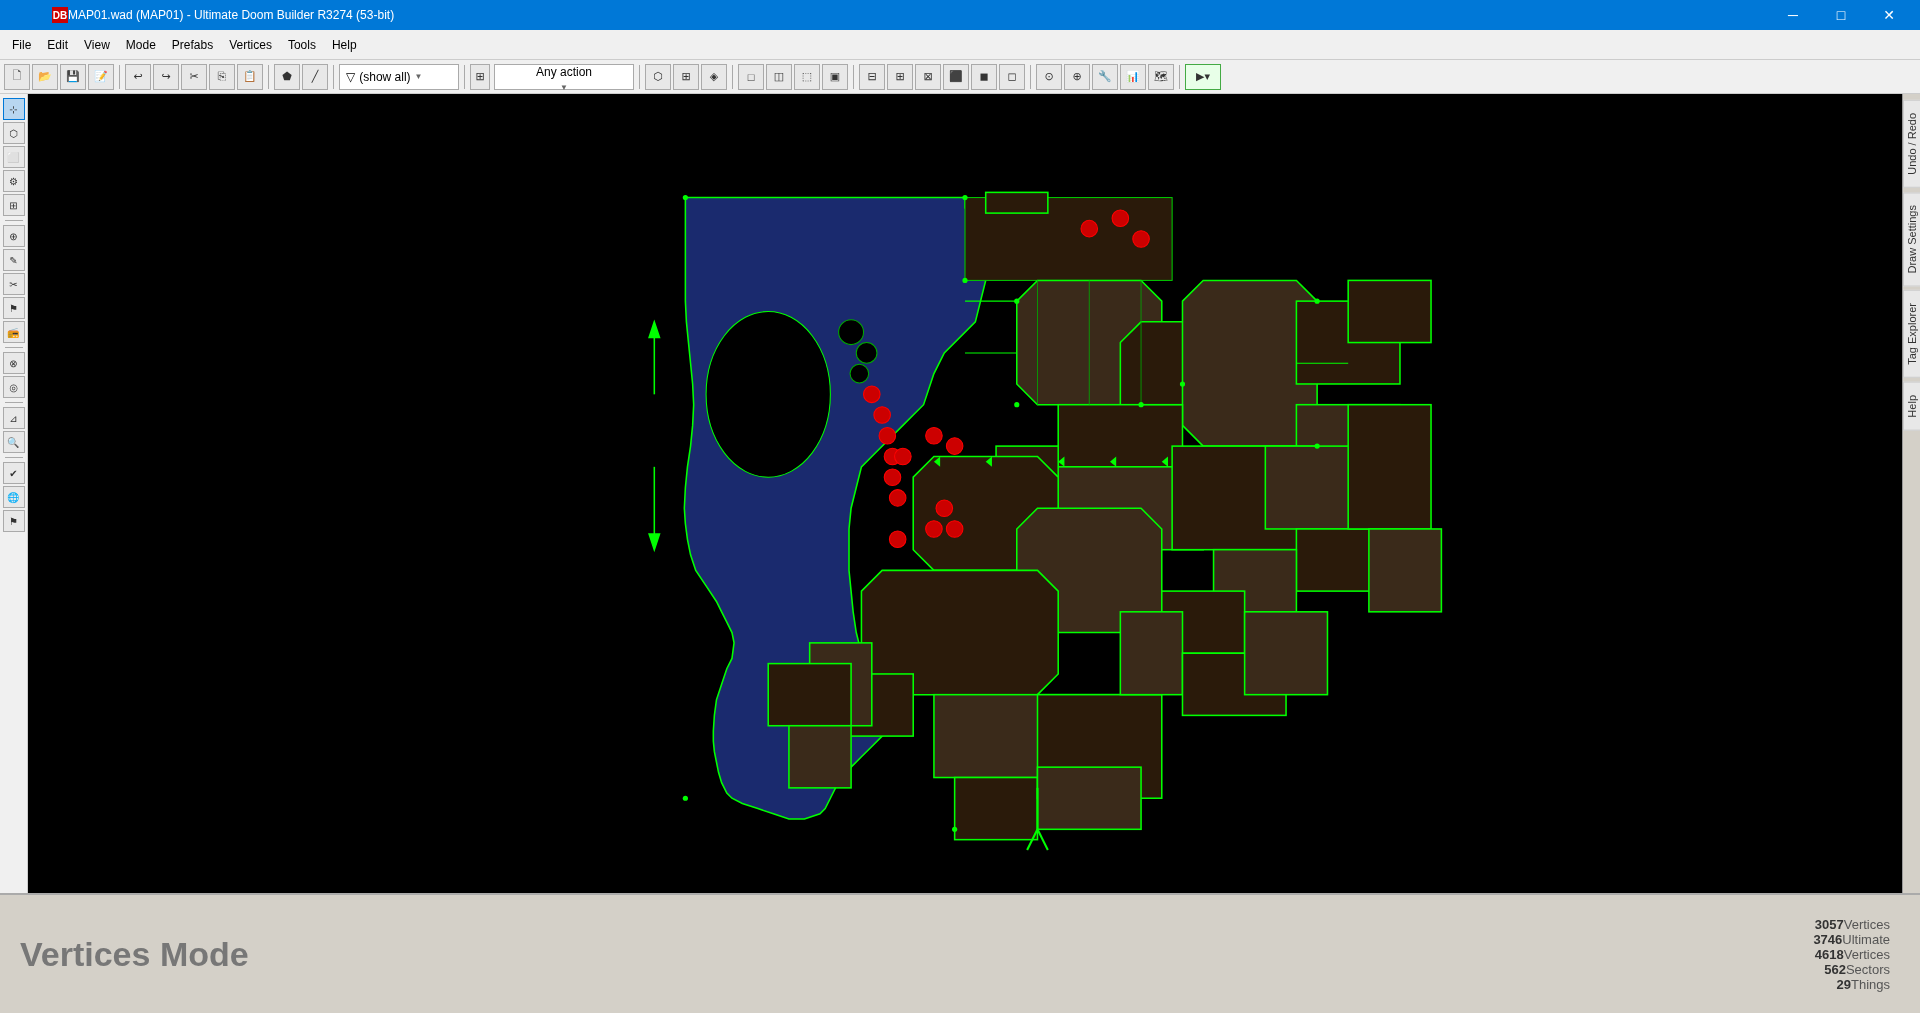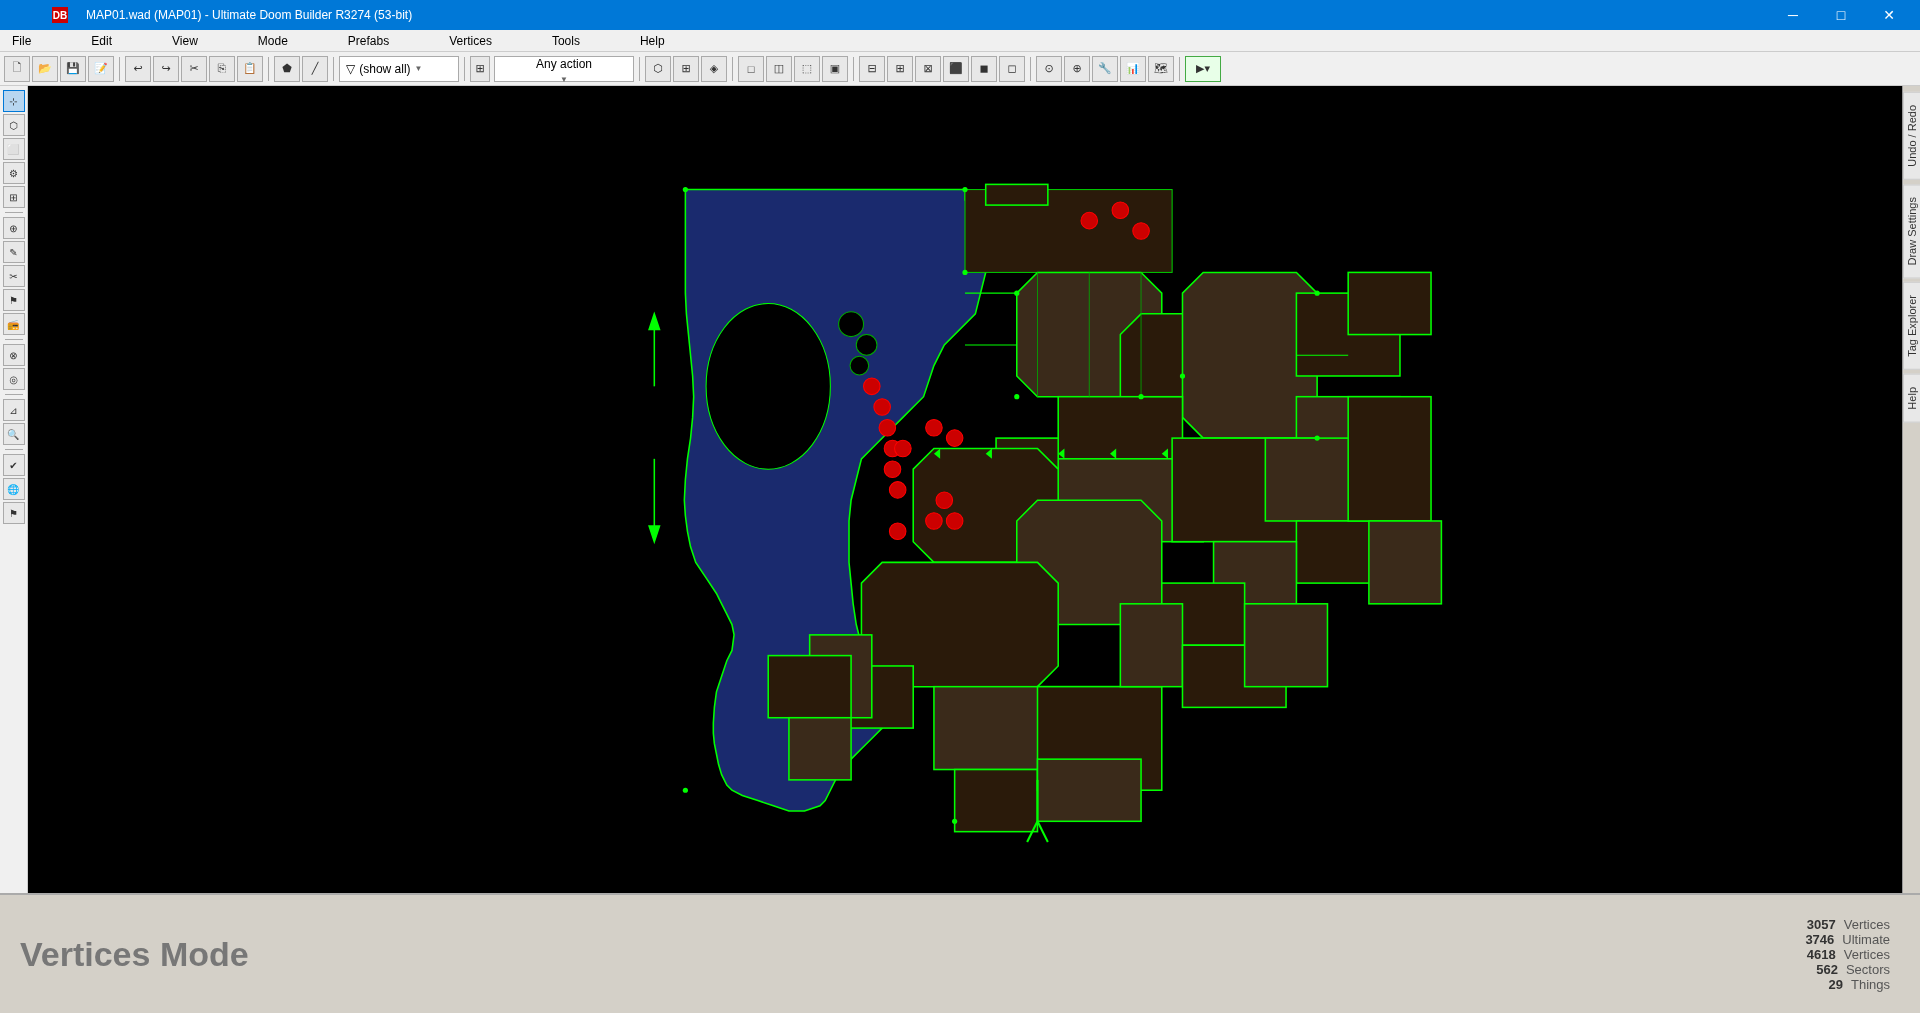--- a/index.html
+++ b/index.html
@@ -4,30 +4,30 @@
   <style>
     * { margin: 0; padding: 0; box-sizing: border-box; }
     body { width: 1920px; height: 1013px; background: #d4d0c8; font-family: 'Segoe UI', Tahoma, sans-serif; overflow: hidden; user-select: none; }
 
     
     #titlebar {
       width: 100%; height: 30px; background: #0078d7;
       display: flex; align-items: center; justify-content: space-between;
       padding: 0 8px; color: white; font-size: 12px;
     }
-    #titlebar-left { display: flex; align-items: center; gap: 18px; padding-left: 44px; }
+    #titlebar-left { display: flex; align-items: center; gap: 0; padding-left: 44px; }
     #titlebar-icon { width: 16px; height: 16px; background: #cc0000; display: flex; align-items: center; justify-content: center; font-size: 10px; color: white; font-weight: bold; }
     #titlebar-controls { display: flex; gap: 2px; }
     .tb-btn { width: 46px; height: 30px; background: transparent; border: none; color: white; font-size: 14px; cursor: pointer; display: flex; align-items: center; justify-content: center; }
 
     
     #menubar {
-      width: 100%; height: 22px; background: #f0f0f0;
+      width: 100%; height: 30px; background: #f0f0f0;
       display: flex; align-items: center; padding: 0 4px;
-      border-bottom: 1px solid #ccc; font-size: 12px; gap: 44px;
+      border-bottom: 1px solid #ccc; font-size: 12px;
     }
     .menu-item { padding: 2px 8px; cursor: pointer; height: 22px; display: flex; align-items: center; }
 
     
     #toolbar {
       width: 100%; height: 34px; background: #f0f0f0;
       display: flex; align-items: center; padding: 2px 4px; gap: 2px;
       border-bottom: 1px solid #ccc;
     }
     .tb-sep { width: 1px; height: 24px; background: #aaa; margin: 0 3px; }
@@ -81,21 +81,21 @@
       writing-mode: vertical-rl; text-orientation: mixed; transform: rotate(180deg);
       padding: 12px 2px; cursor: pointer; font-size: 11px; color: #333;
       background: #e8e8e8; border: 1px solid #ccc; margin: 2px 0;
       white-space: nowrap;
     }
     #mode-label { font-size: 28px; font-weight: bold; color: #666; padding-left: 16px; }
     #stats-panel {
       text-align: right; padding: 8px 12px; font-size: 13px; color: #333;
       pointer-events: none;
     }
-    .stat-row { display: flex; justify-content: flex-end; gap: 8px; }
+    .stat-row { display: flex; justify-content: flex-end; }
     .stat-num { font-weight: bold; min-width: 40px; text-align: right; }
     .stat-label { color: #555; }
   </style>
 </head>
 <body>
 
 <div id="titlebar">
   <div id="titlebar-left">
     <div id="titlebar-icon">DB</div>
     <span>MAP01.wad (MAP01) - Ultimate Doom Builder R3274 (53-bit)</span>

